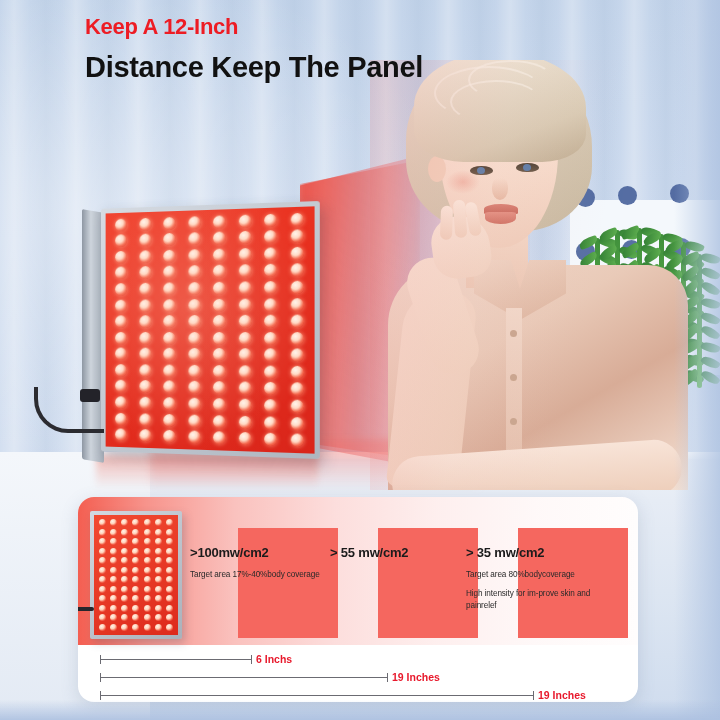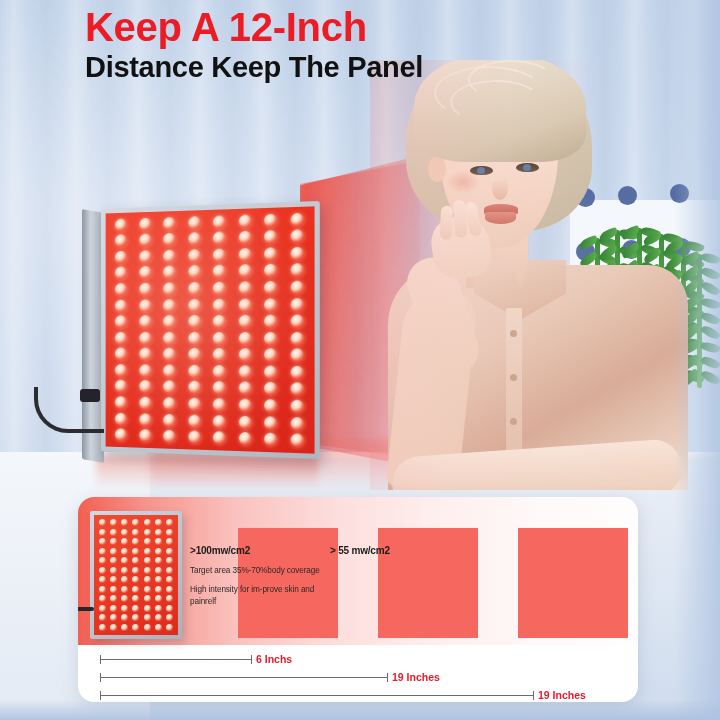--- a/index.html
+++ b/index.html
@@ -43,21 +43,21 @@
     background: linear-gradient(180deg, rgba(255,255,255,0.95), rgba(255,255,255,0.2));
   }
   .table-left-white {
     position: absolute; left: 0; top: 452px; width: 150px; height: 268px;
     background: linear-gradient(180deg, #f4f7fb, #e3eaf4);
   }
 
   
   .headline { position: absolute; left: 85px; top: 8px; z-index: 40; }
   .headline .l1 {
-    font-size: 40px; font-weight: bold; letter-spacing: -0.3px;
+    font-size: 22px; font-weight: bold; letter-spacing: -0.3px;
     line-height: 38px;
   }
   .headline .l2 {
     font-size: 29px; font-weight: bold; letter-spacing: -0.3px;
     line-height: 38px; margin-top: 2px;
   }
 
   
   .beam {
     position: absolute; z-index: 12;
@@ -321,21 +321,21 @@
     width: 7px; height: 7px; border-radius: 50%;
     background: radial-gradient(circle at 36% 32%, #fff4ea 0%, #ffd2ba 38%, #f2604a 66%, #d4251a 100%);
   }
   .mini-cord {
     position: absolute; left: -14px; top: 96px; width: 18px; height: 4px;
     background: #26262c; border-radius: 2px; z-index: 4;
   }
 
   .col { position: absolute; z-index: 6; }
   .col h4 {
-    font-size: 10px; font-weight: bold; color: #1b1b1b;
+    font-size: 13px; font-weight: bold; color: #1b1b1b;
     letter-spacing: -0.2px; margin-bottom: 9px; white-space: nowrap;
   }
   .col p {
     font-size: 8.2px; color: #2a2a2a; line-height: 12.5px;
     letter-spacing: -0.1px; margin-bottom: 6px;
   }
 
   
   .ruler { position: absolute; height: 1px; background: #6b6b72; z-index: 6; }
   .ruler::before, .ruler::after {
@@ -766,28 +766,32 @@
             <div class="mini-led"></div>
             <div class="mini-led"></div>
             <div class="mini-led"></div>
             <div class="mini-led"></div>
           </div>
       </div>
     </div>
 
     <div class="col" style="left:112px; top:48px; width:130px;">
       <h4>&gt;100mw/cm2</h4>
-      <p>Target area 35%-70%body coverage</p>
-      <p>High intensity for im-prove skin and painrelf</p>
+      <p>Target area 17%-40%body coverage</p>
     </div>
 
     <div class="col" style="left:252px; top:48px; width:120px;">
       <h4>&gt; 55 mw/cm2</h4>
     </div>
 
+    <div class="col" style="left:388px; top:48px; width:140px;">
+      <h4>&gt; 35 mw/cm2</h4>
+      <p>Target area 80%bodycoverage</p>
+      <p>High intensity for im-prove skin and painrelef</p>
+    </div>
 
     <div class="ruler" style="left:22px; top:162px; width:152px;"></div>
     <div class="ruler-label" style="left: 178px; top: 156px; color: rgb(232, 25, 44);">6 Inchs</div>
 
     <div class="ruler" style="left:22px; top:180px; width:288px;"></div>
     <div class="ruler-label" style="left: 314px; top: 174px; color: rgb(232, 25, 44);">19 Inches</div>
 
     <div class="ruler" style="left:22px; top:198px; width:434px;"></div>
     <div class="ruler-label" style="left: 460px; top: 192px; color: rgb(232, 25, 44);">19 Inches</div>
   </div>

